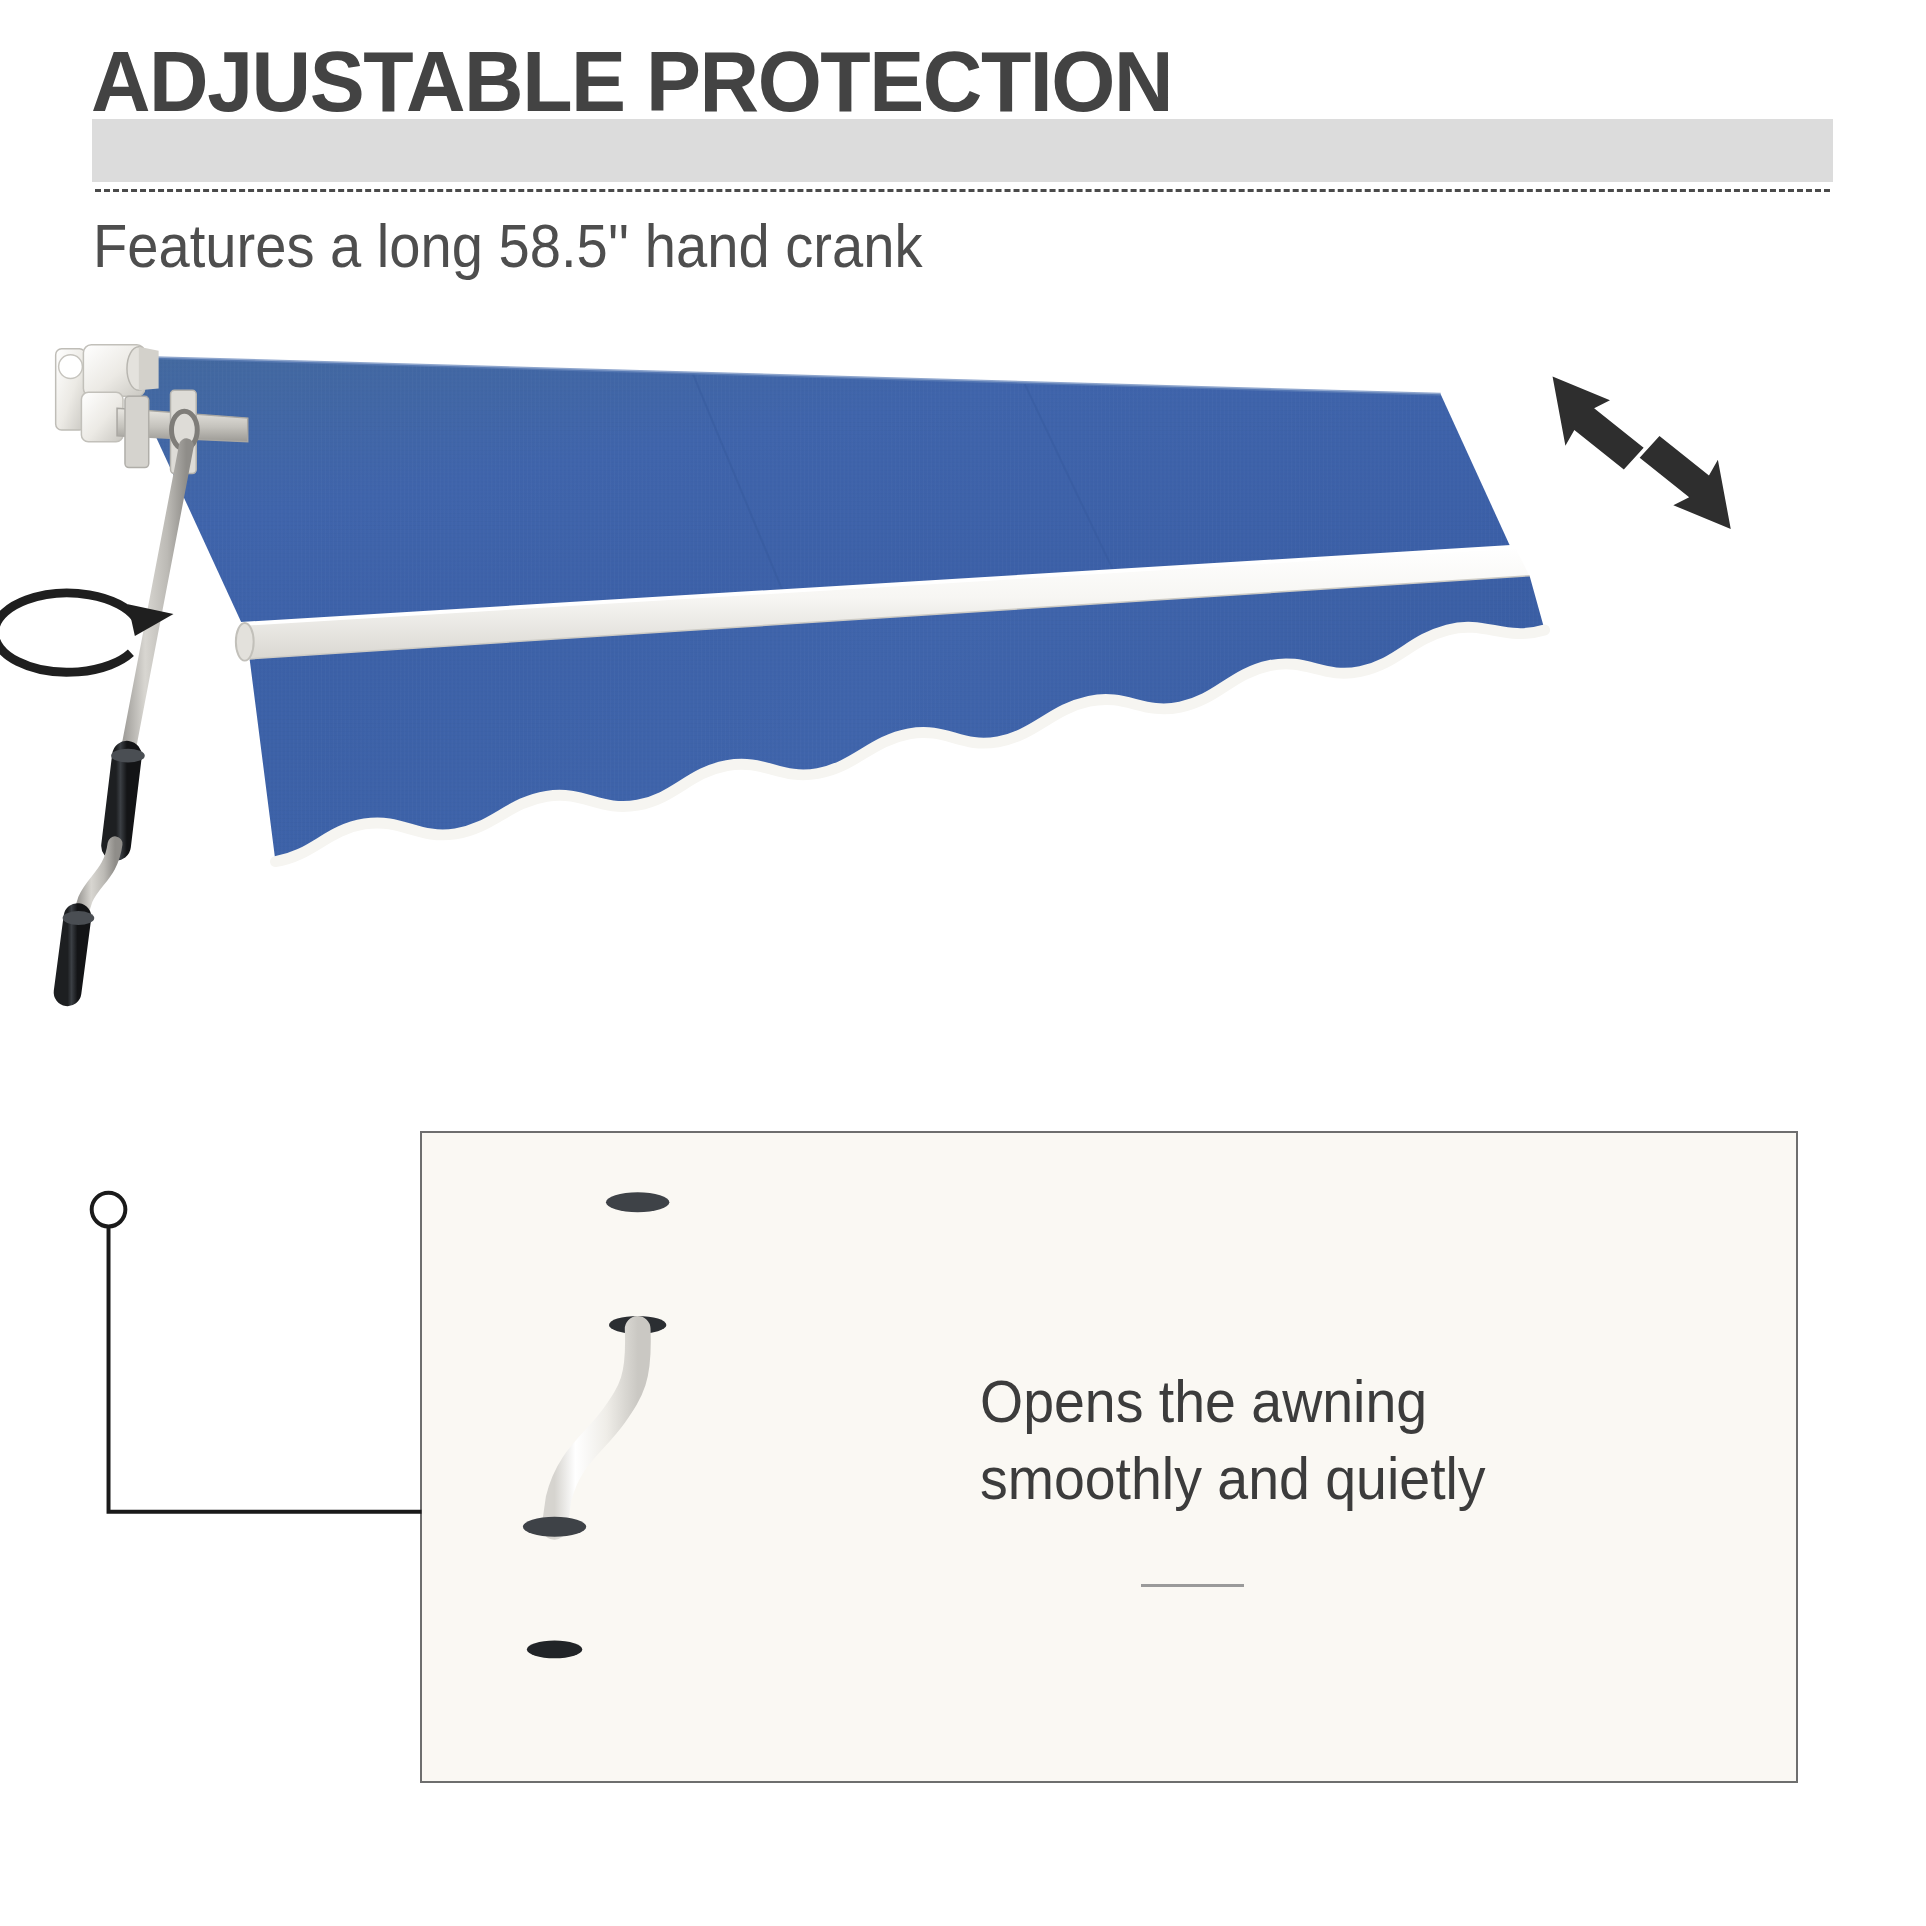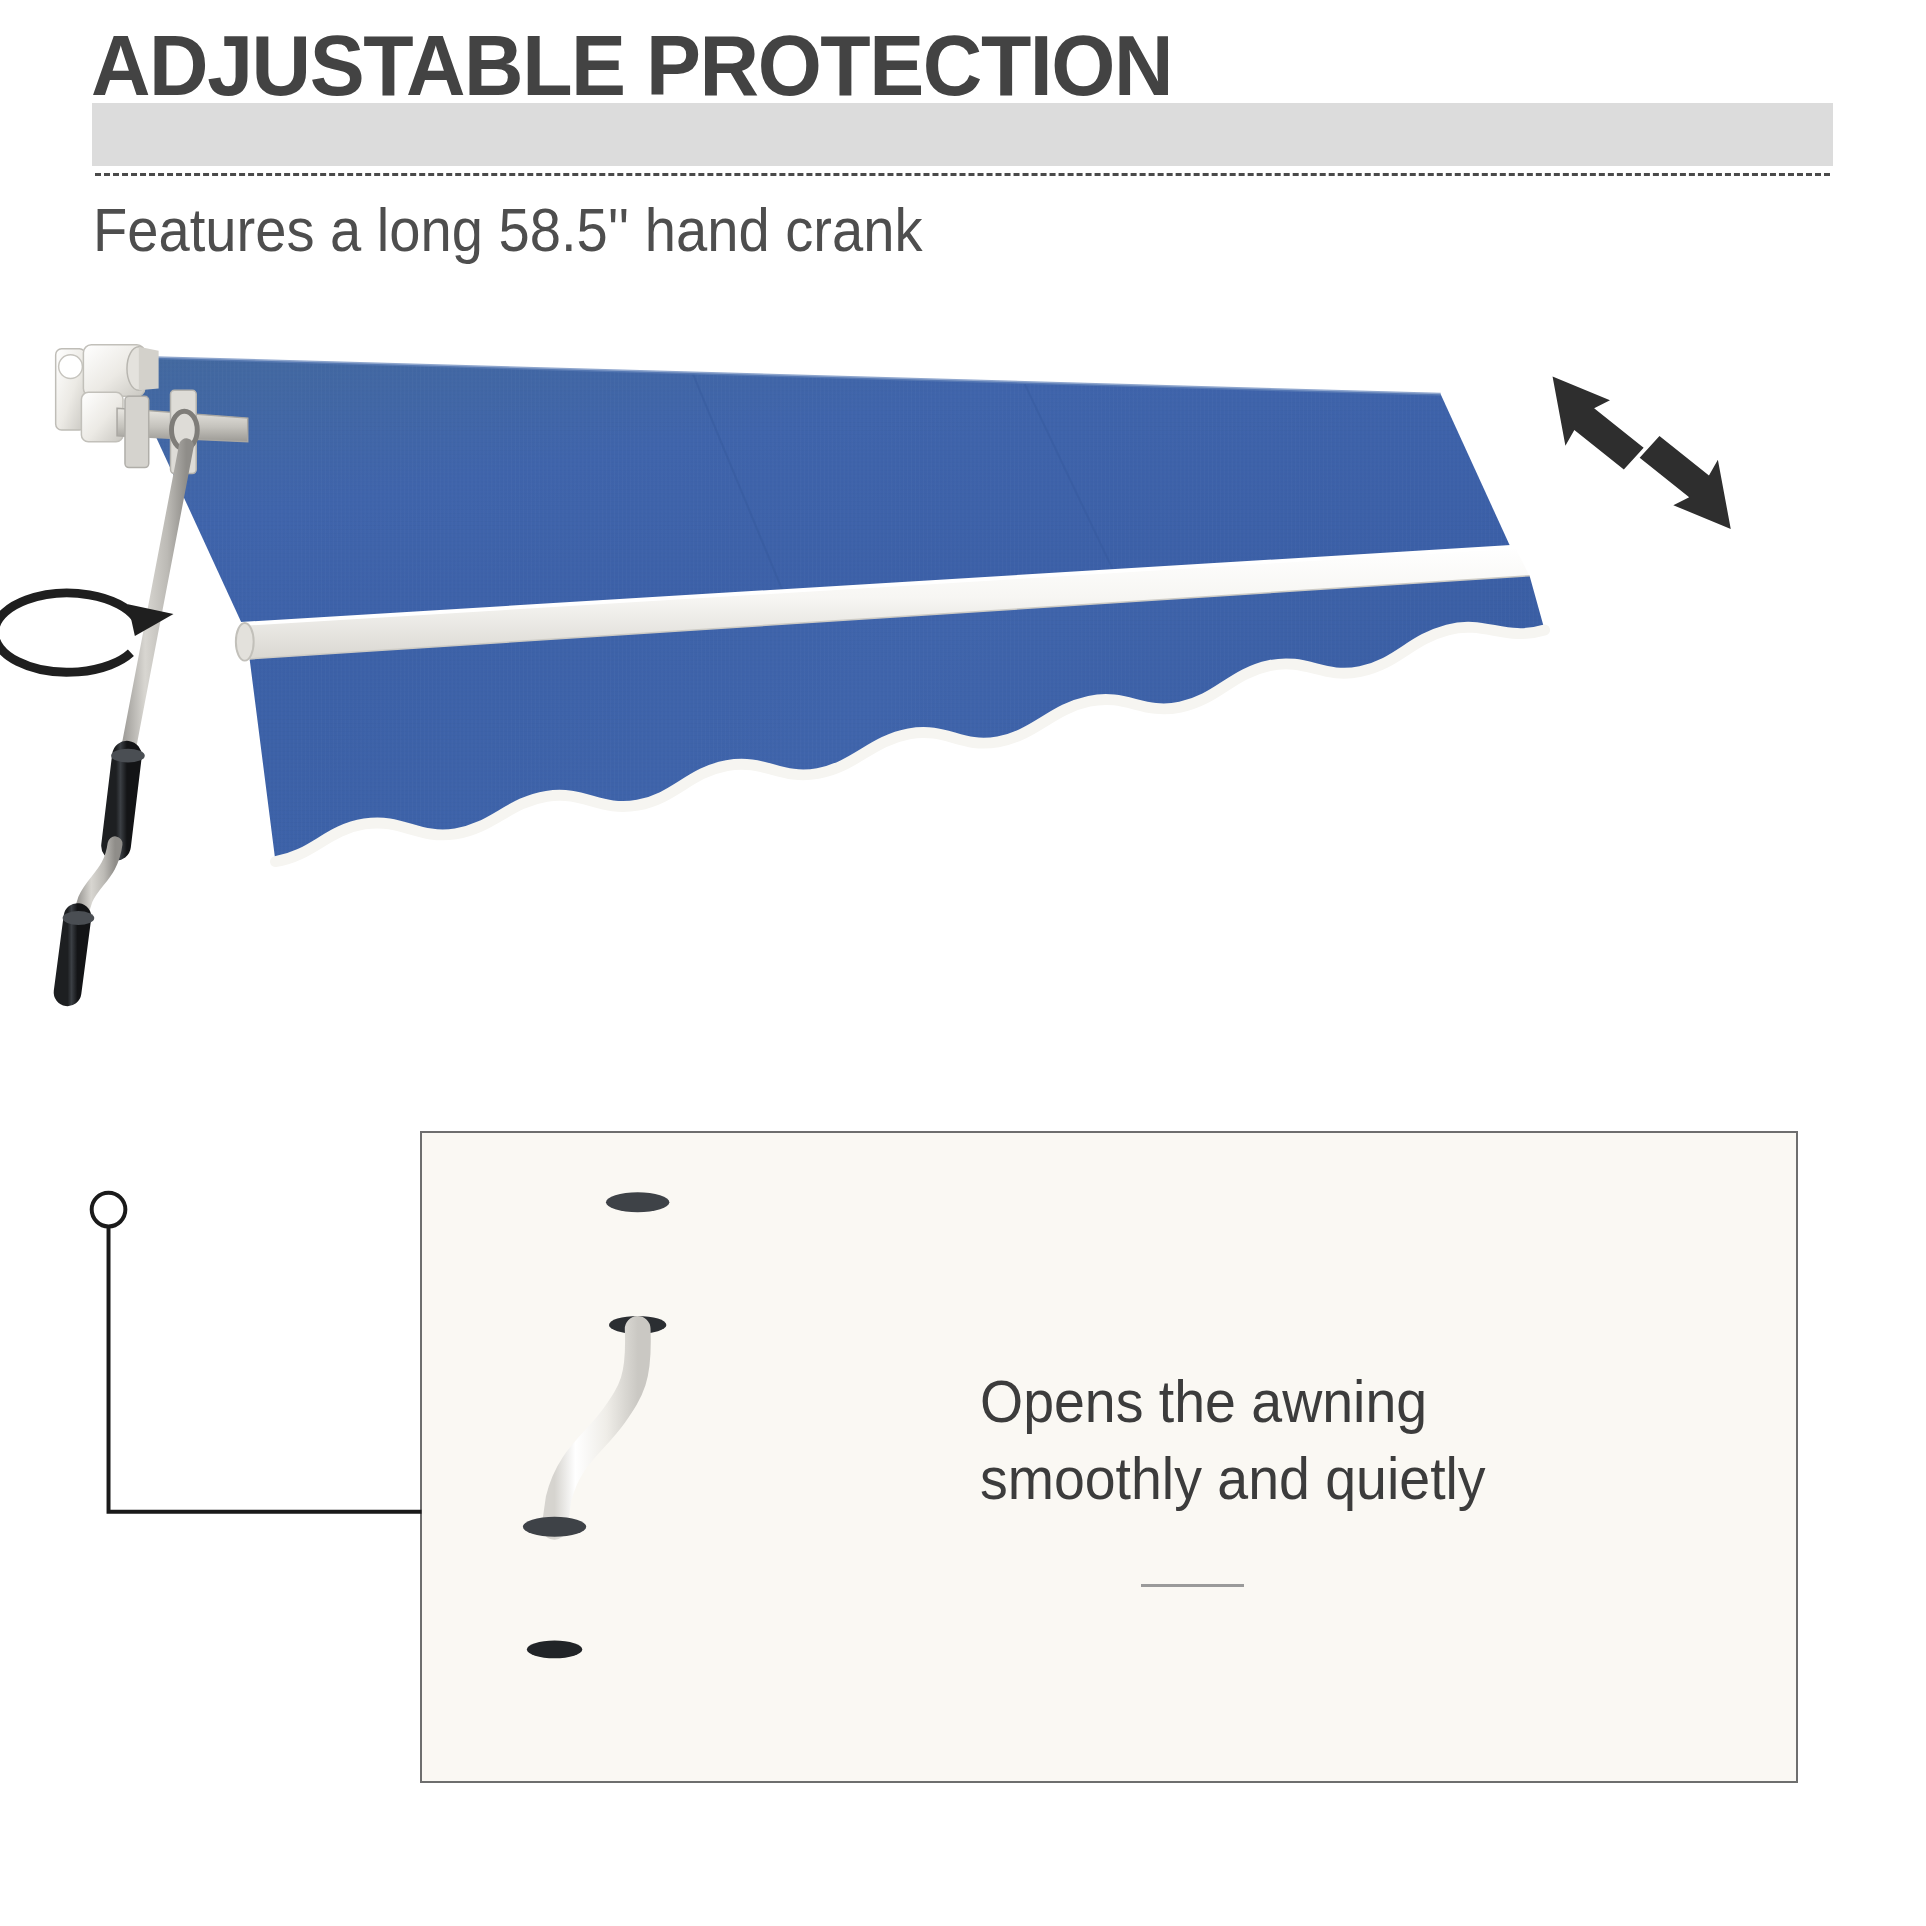--- a/index.html
+++ b/index.html
@@ -12,21 +12,21 @@
     height: 1927px;
     position: relative;
     overflow: hidden;
     font-family: "Liberation Sans", sans-serif;
     -webkit-font-smoothing: antialiased;
   }
 
   
   #header-block {
     position: absolute;
-    left: 0; top: 0;
+    left: 0; top: 16px;
     width: 1927px;
     height: 297px;
   }
   #title-highlight-band {
     position: absolute;
     left: 92px;
     top: 103px;
     width: 1741px;
     height: 63px;
     background: #dcdcdc;

